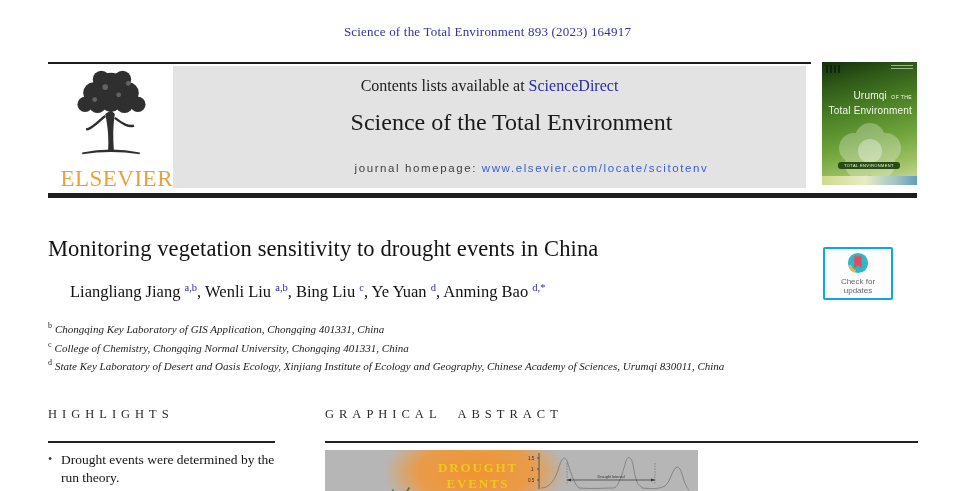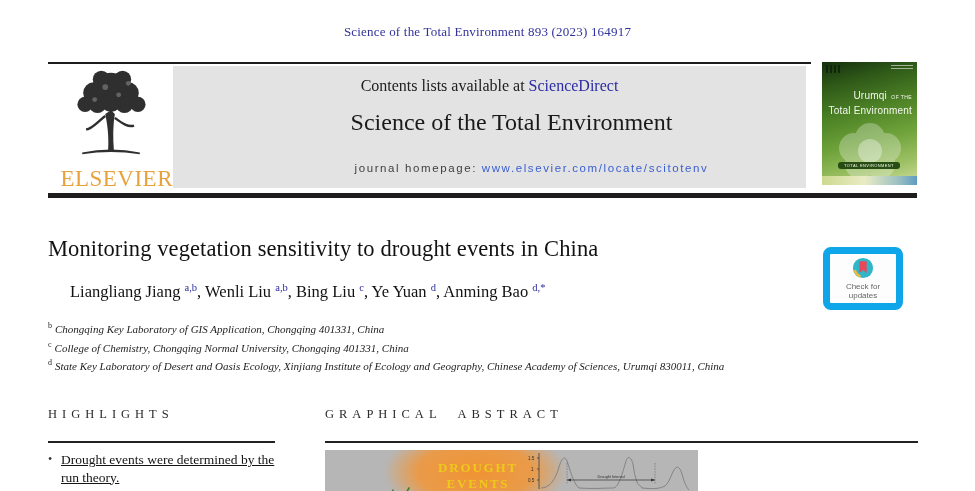--- a/index.html
+++ b/index.html
@@ -88,42 +88,42 @@
   .affiliations{
     left:48px;top:318px;width:880px;
     font-size:11px;color:#1c1c1c;line-height:16px;
   }
   .affil-line sup{font-size:8px;font-style:normal;margin-right:3px;color:#1c1c1c;}
   .affil-line .affil-text{font-style:italic;}
 
   
   .crossmark{
     left:823px;top:247px;width:66px;height:49px;
-    background:#fdfdfd;border:7px solid #0ea5e9;border-radius:8px;
+    background:#fdfdfd;border:2px solid #0ea5e9;border-radius:2px;
     text-align:center;cursor:pointer;
   }
   .crossmark svg{margin-top:3px;}
   .crossmark .cm-text{
     font-family:"Liberation Sans",sans-serif;font-size:8px;line-height:8.5px;color:#666;
   }
 
   
   .sec-heading{
     font-size:12.5px;color:#2a2a2a;letter-spacing:5px;word-spacing:9px;
   }
   .h-highlights{left:48px;top:407px;}
   .h-graphical{left:325px;top:407px;}
   .rule-left{left:48px;top:441px;width:227px;height:2px;background:#222;}
   .rule-right{left:325px;top:441px;width:593px;height:2px;background:#222;}
 
   
   .hl-list{left:48px;top:451px;width:230px;}
   .hl-item{
     position:relative;padding-left:13px;margin-bottom:3px;
-    font-size:13.5px;line-height:17.5px;color:#141414;text-decoration:underline;
+    font-size:13.5px;line-height:17.5px;color:#141414;
   }
   .hl-item::before{content:"\2022";position:absolute;left:0;top:0;font-size:12px;color:#333;}
 
   
   .ga-image{
     left:325px;top:450px;width:373px;height:70px;overflow:hidden;
     background:#b6b6b6;
   }
   .ga-blob{
     position:absolute;left:60px;top:-14px;width:180px;height:80px;

